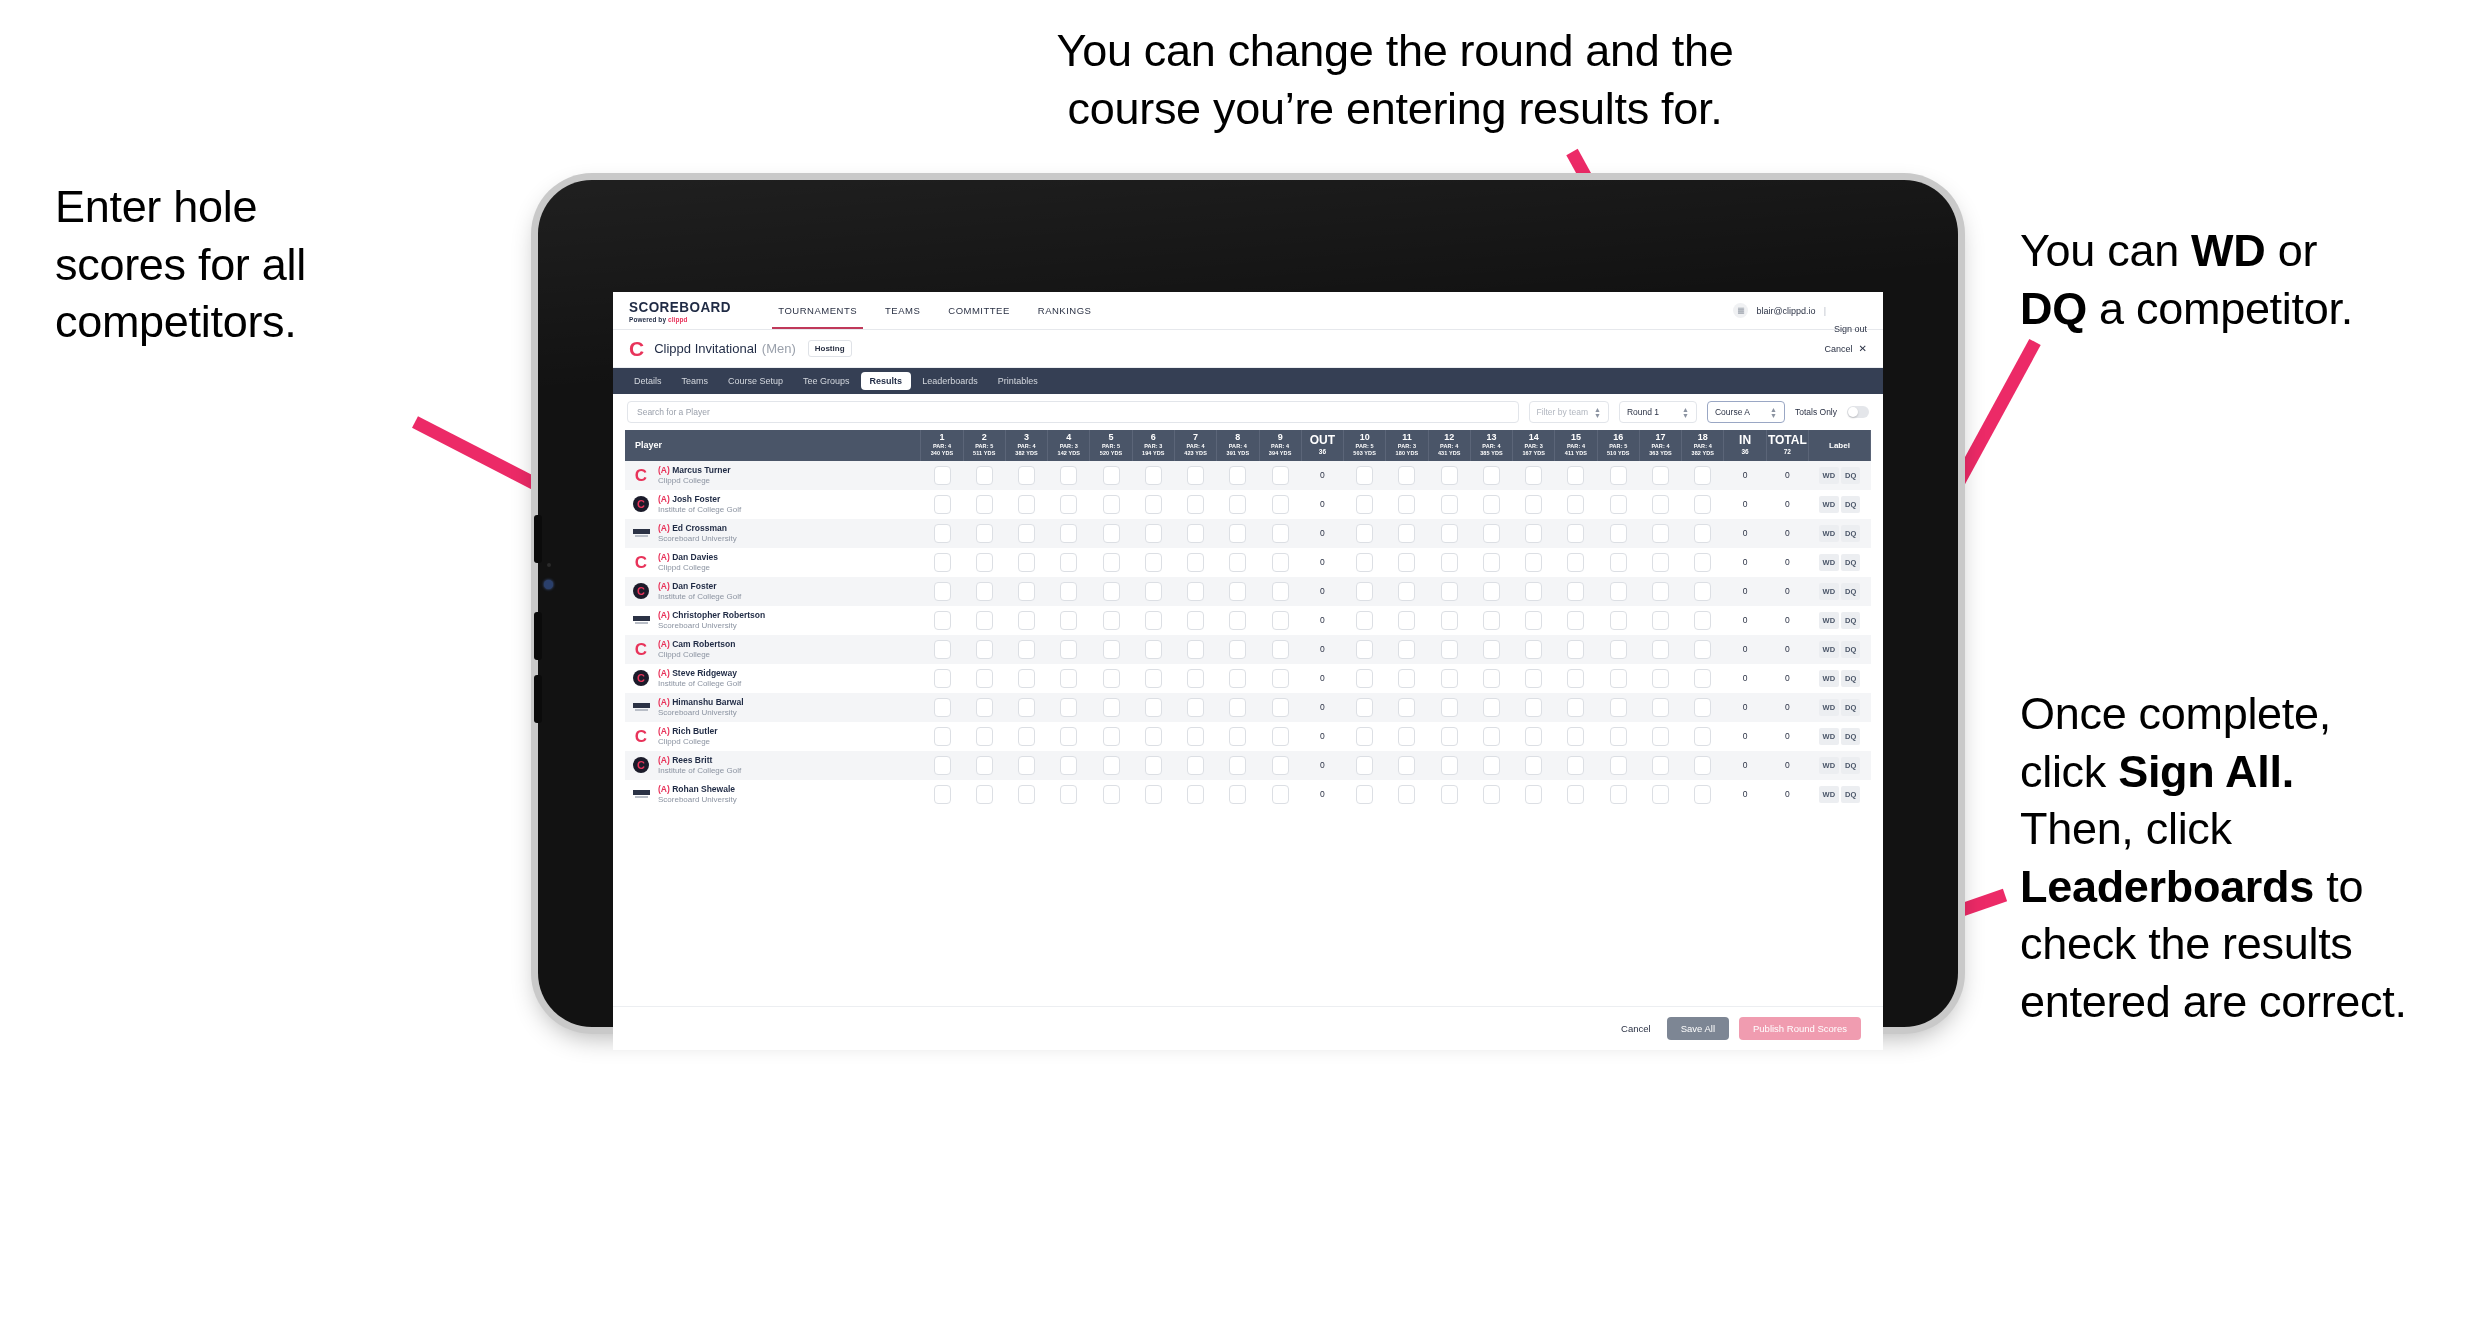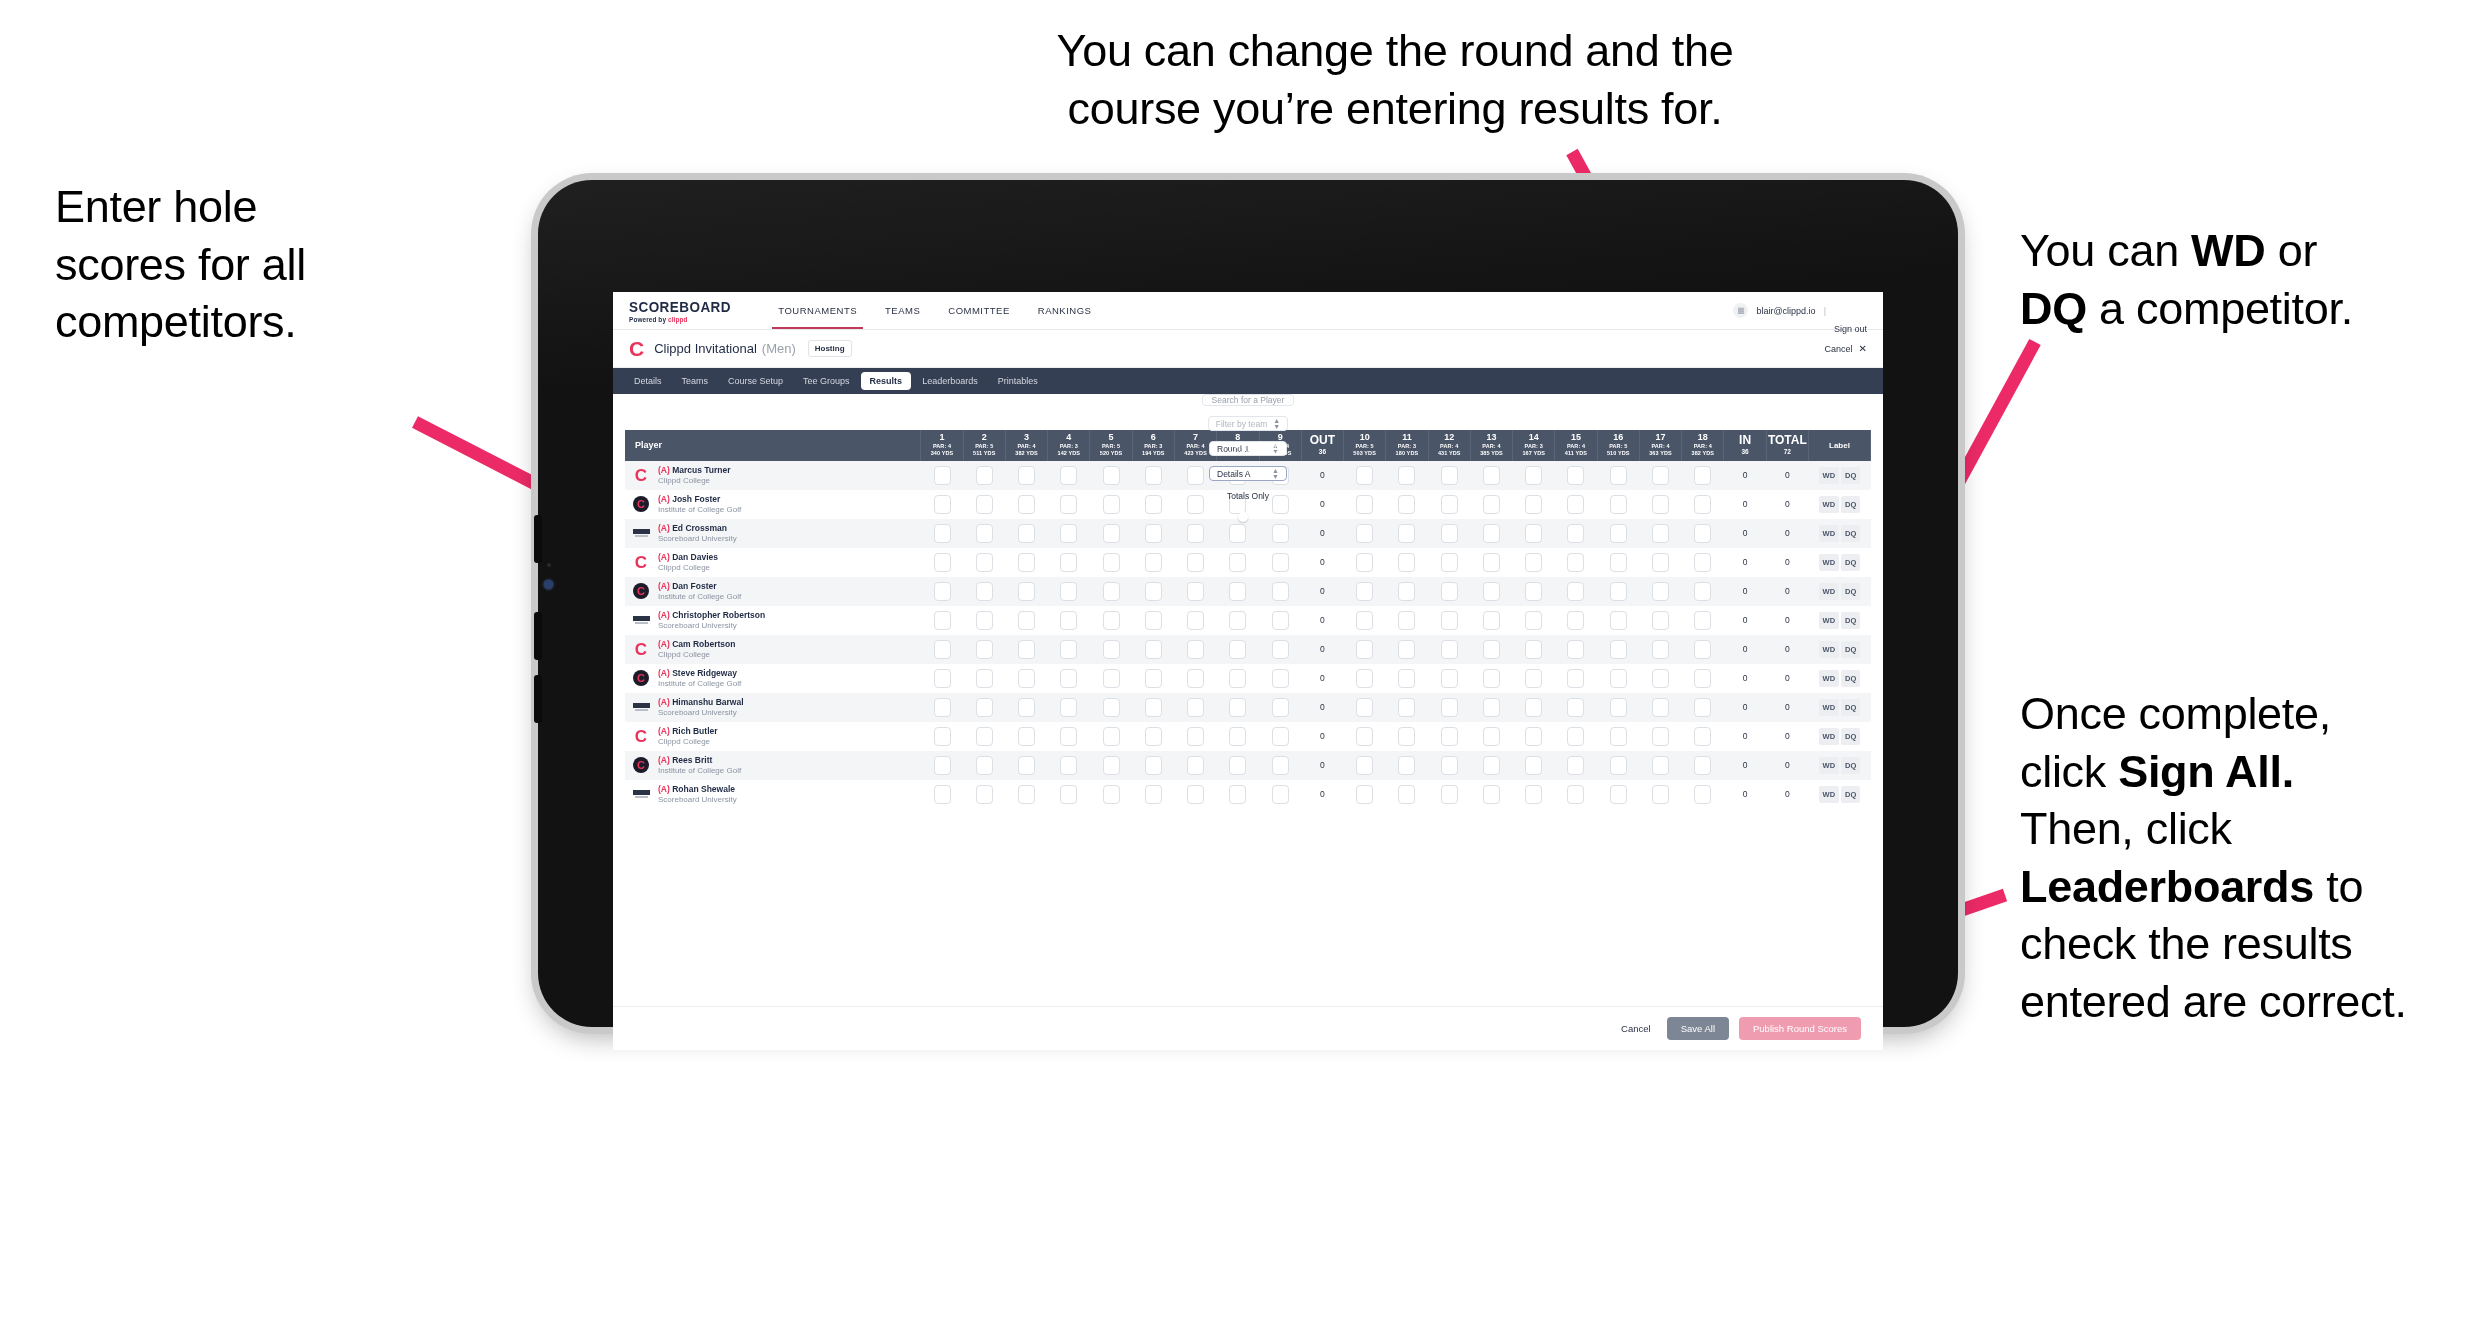--- a/index.html
+++ b/index.html
@@ -115,21 +115,21 @@
   .tabs {
     height: 26px; background:#353f54; display:flex; align-items:center; padding-left:12px; gap:2px;
   }
   .tab {
     font-size:9px; color:#d3d7de; padding: 4px 9px; border-radius:4px; cursor:pointer;
   }
   .tab.active { background:#fff; color:#1f2a44; font-weight:bold; }
 
   
   .filters {
-    height: 36px; display:flex; align-items:center; padding: 0 14px; gap: 10px; background:#fff;flex-direction:column;
+    height: 36px; display:flex; align-items:center; padding: 0 14px; gap: 10px; background:#fff;
   }
   .search-input {
     flex: 1; height: 22px; border:1px solid #e2e5ea; border-radius:4px;
     font-size:8.5px; color:#9aa0ab; display:flex; align-items:center; padding:0 9px;
     background:#fff;
   }
   .select-box {
     height:22px; min-width:78px; border:1px solid #e2e5ea; border-radius:4px;
     display:flex; align-items:center; justify-content:space-between;
     padding:0 7px; font-size:8.5px; color:#2b3245; background:#fff; cursor:pointer;
@@ -295,21 +295,21 @@
         <div class="search-input">Search for a Player</div>
         <div class="select-box muted">
           <span>Filter by team</span>
           <span class="caret">▲<span style="margin-top:-1px">▼</span></span>
         </div>
         <div class="select-box">
           <span>Round 1</span>
           <span class="caret">▲<span style="margin-top:-1px">▼</span></span>
         </div>
         <div class="select-box focused">
-          <span>Details A</span>
+          <span>Course A</span>
           <span class="caret">▲<span style="margin-top:-1px">▼</span></span>
         </div>
         <div class="totals-label">Totals Only</div>
         <div class="toggle"></div>
       </div>
 
       <div class="table-wrap">
         <table class="scores">
           <thead>
             <tr>

